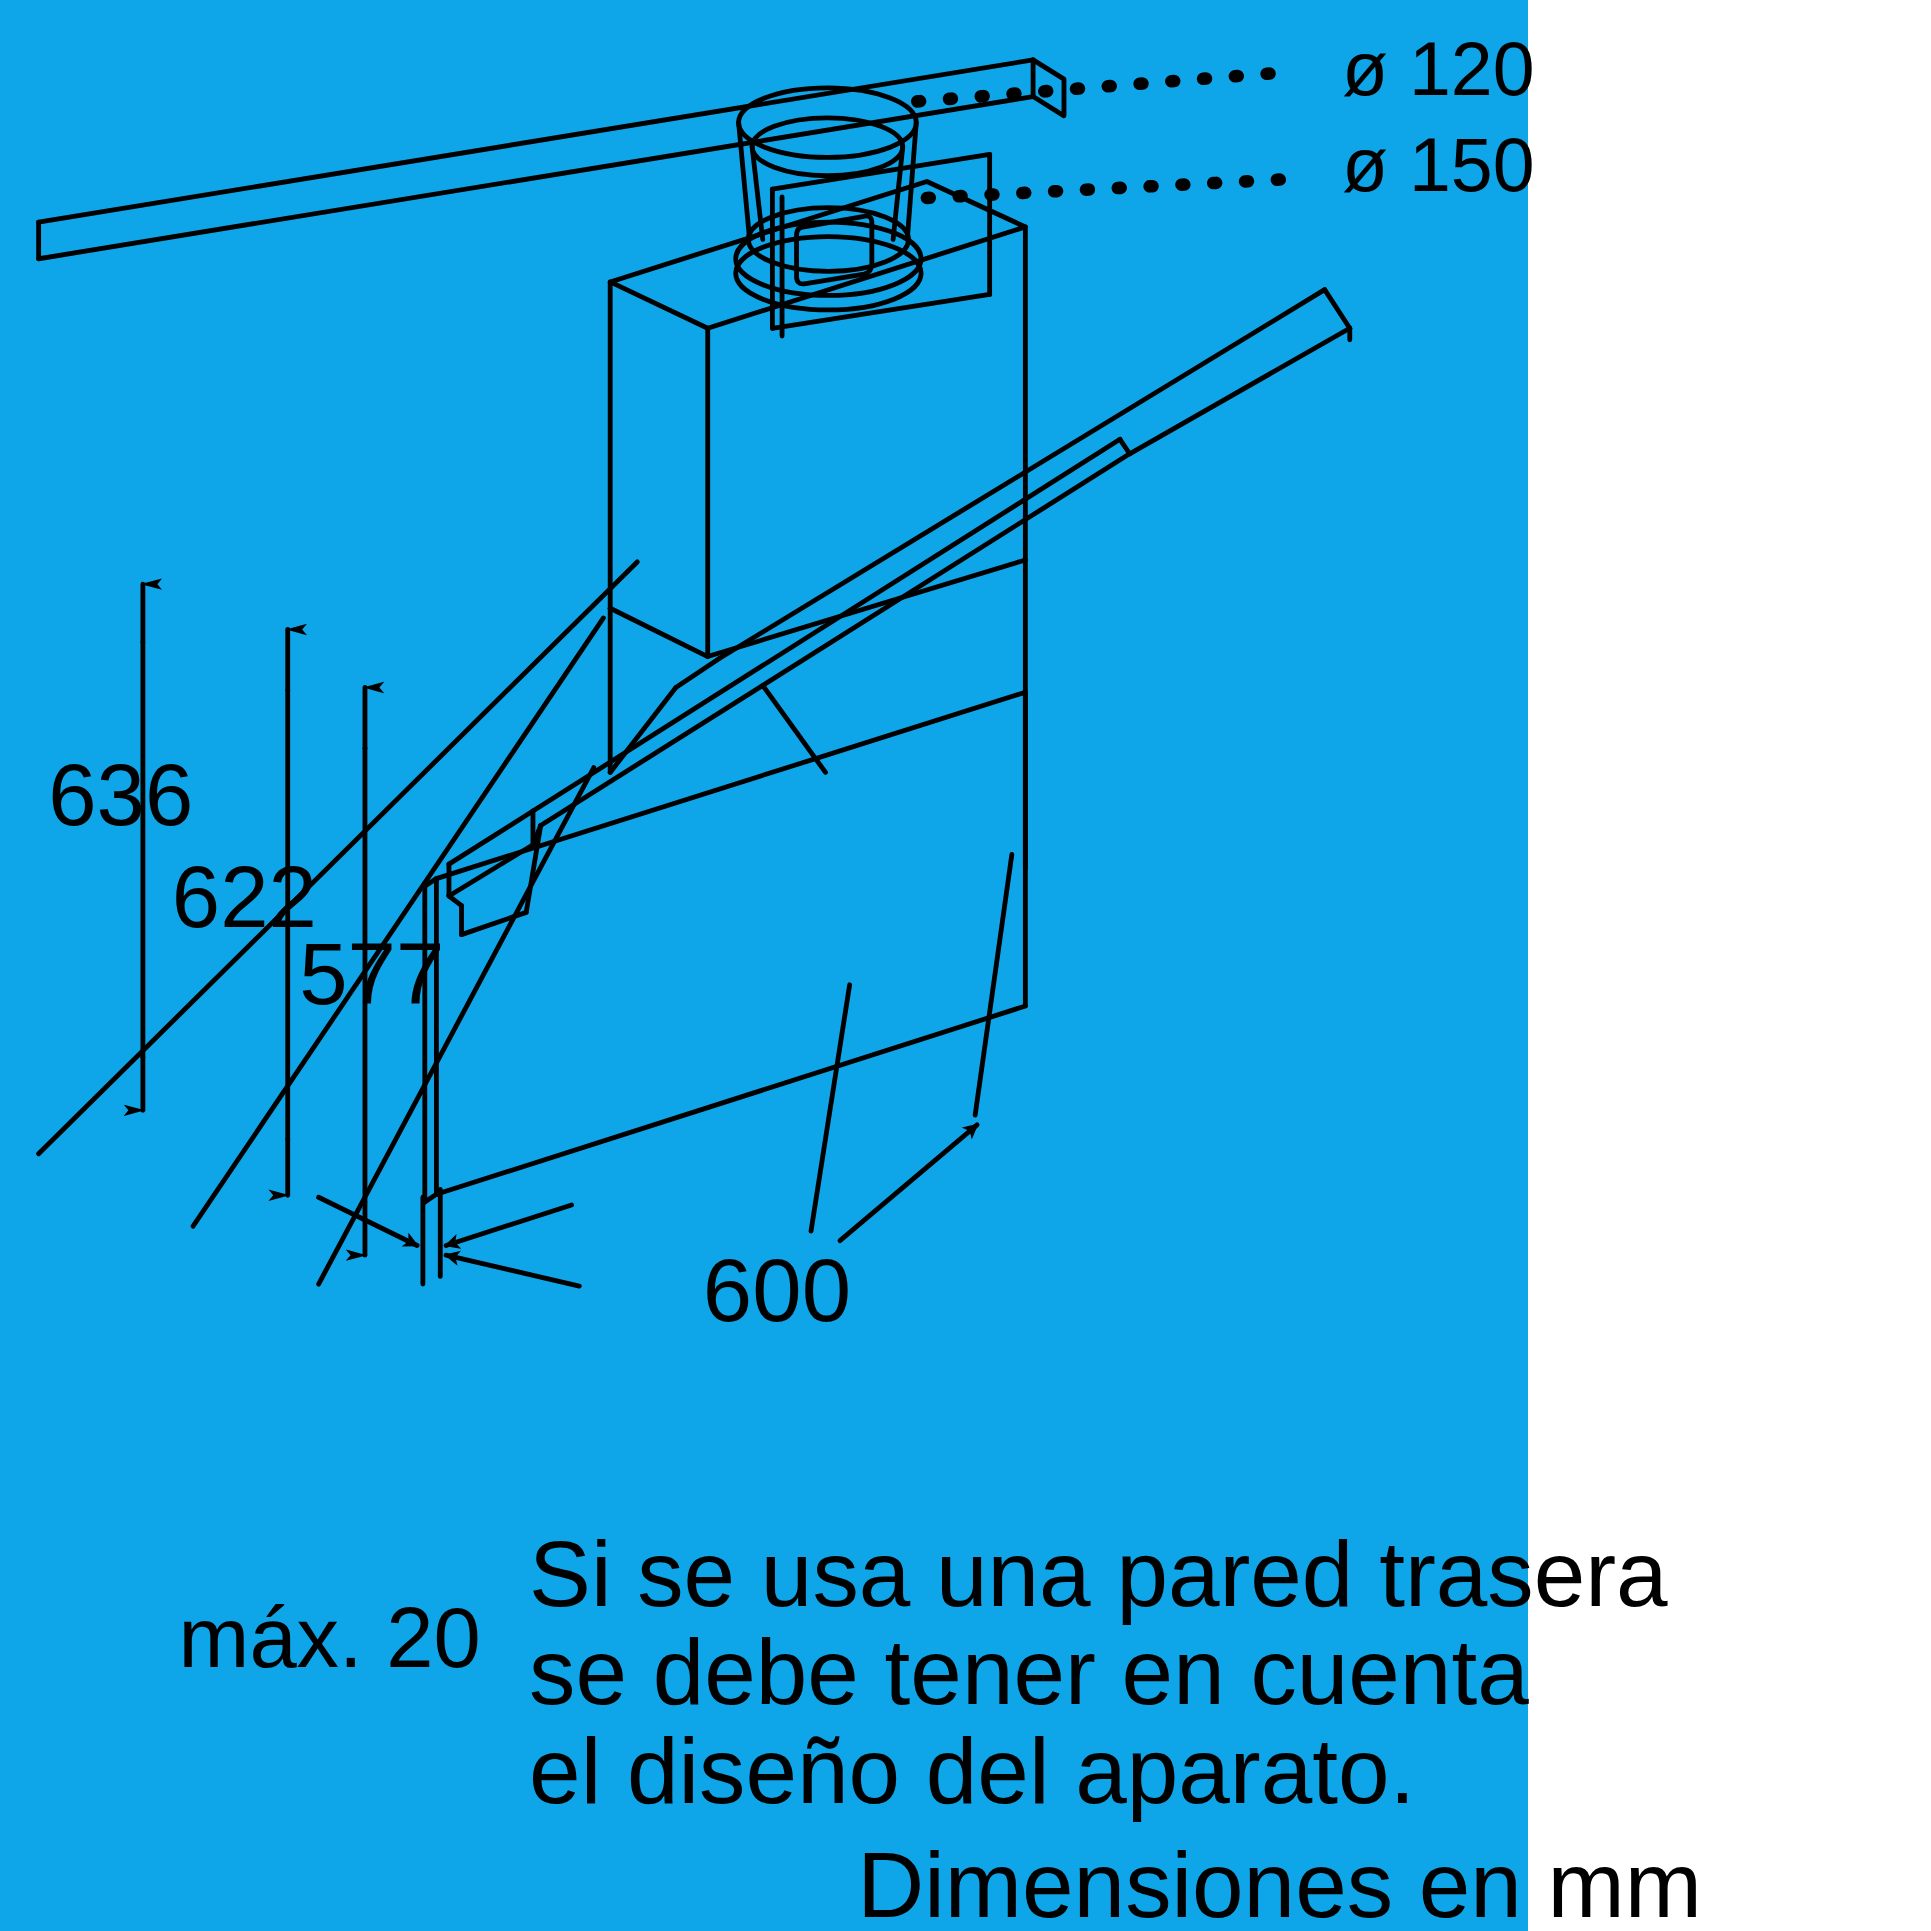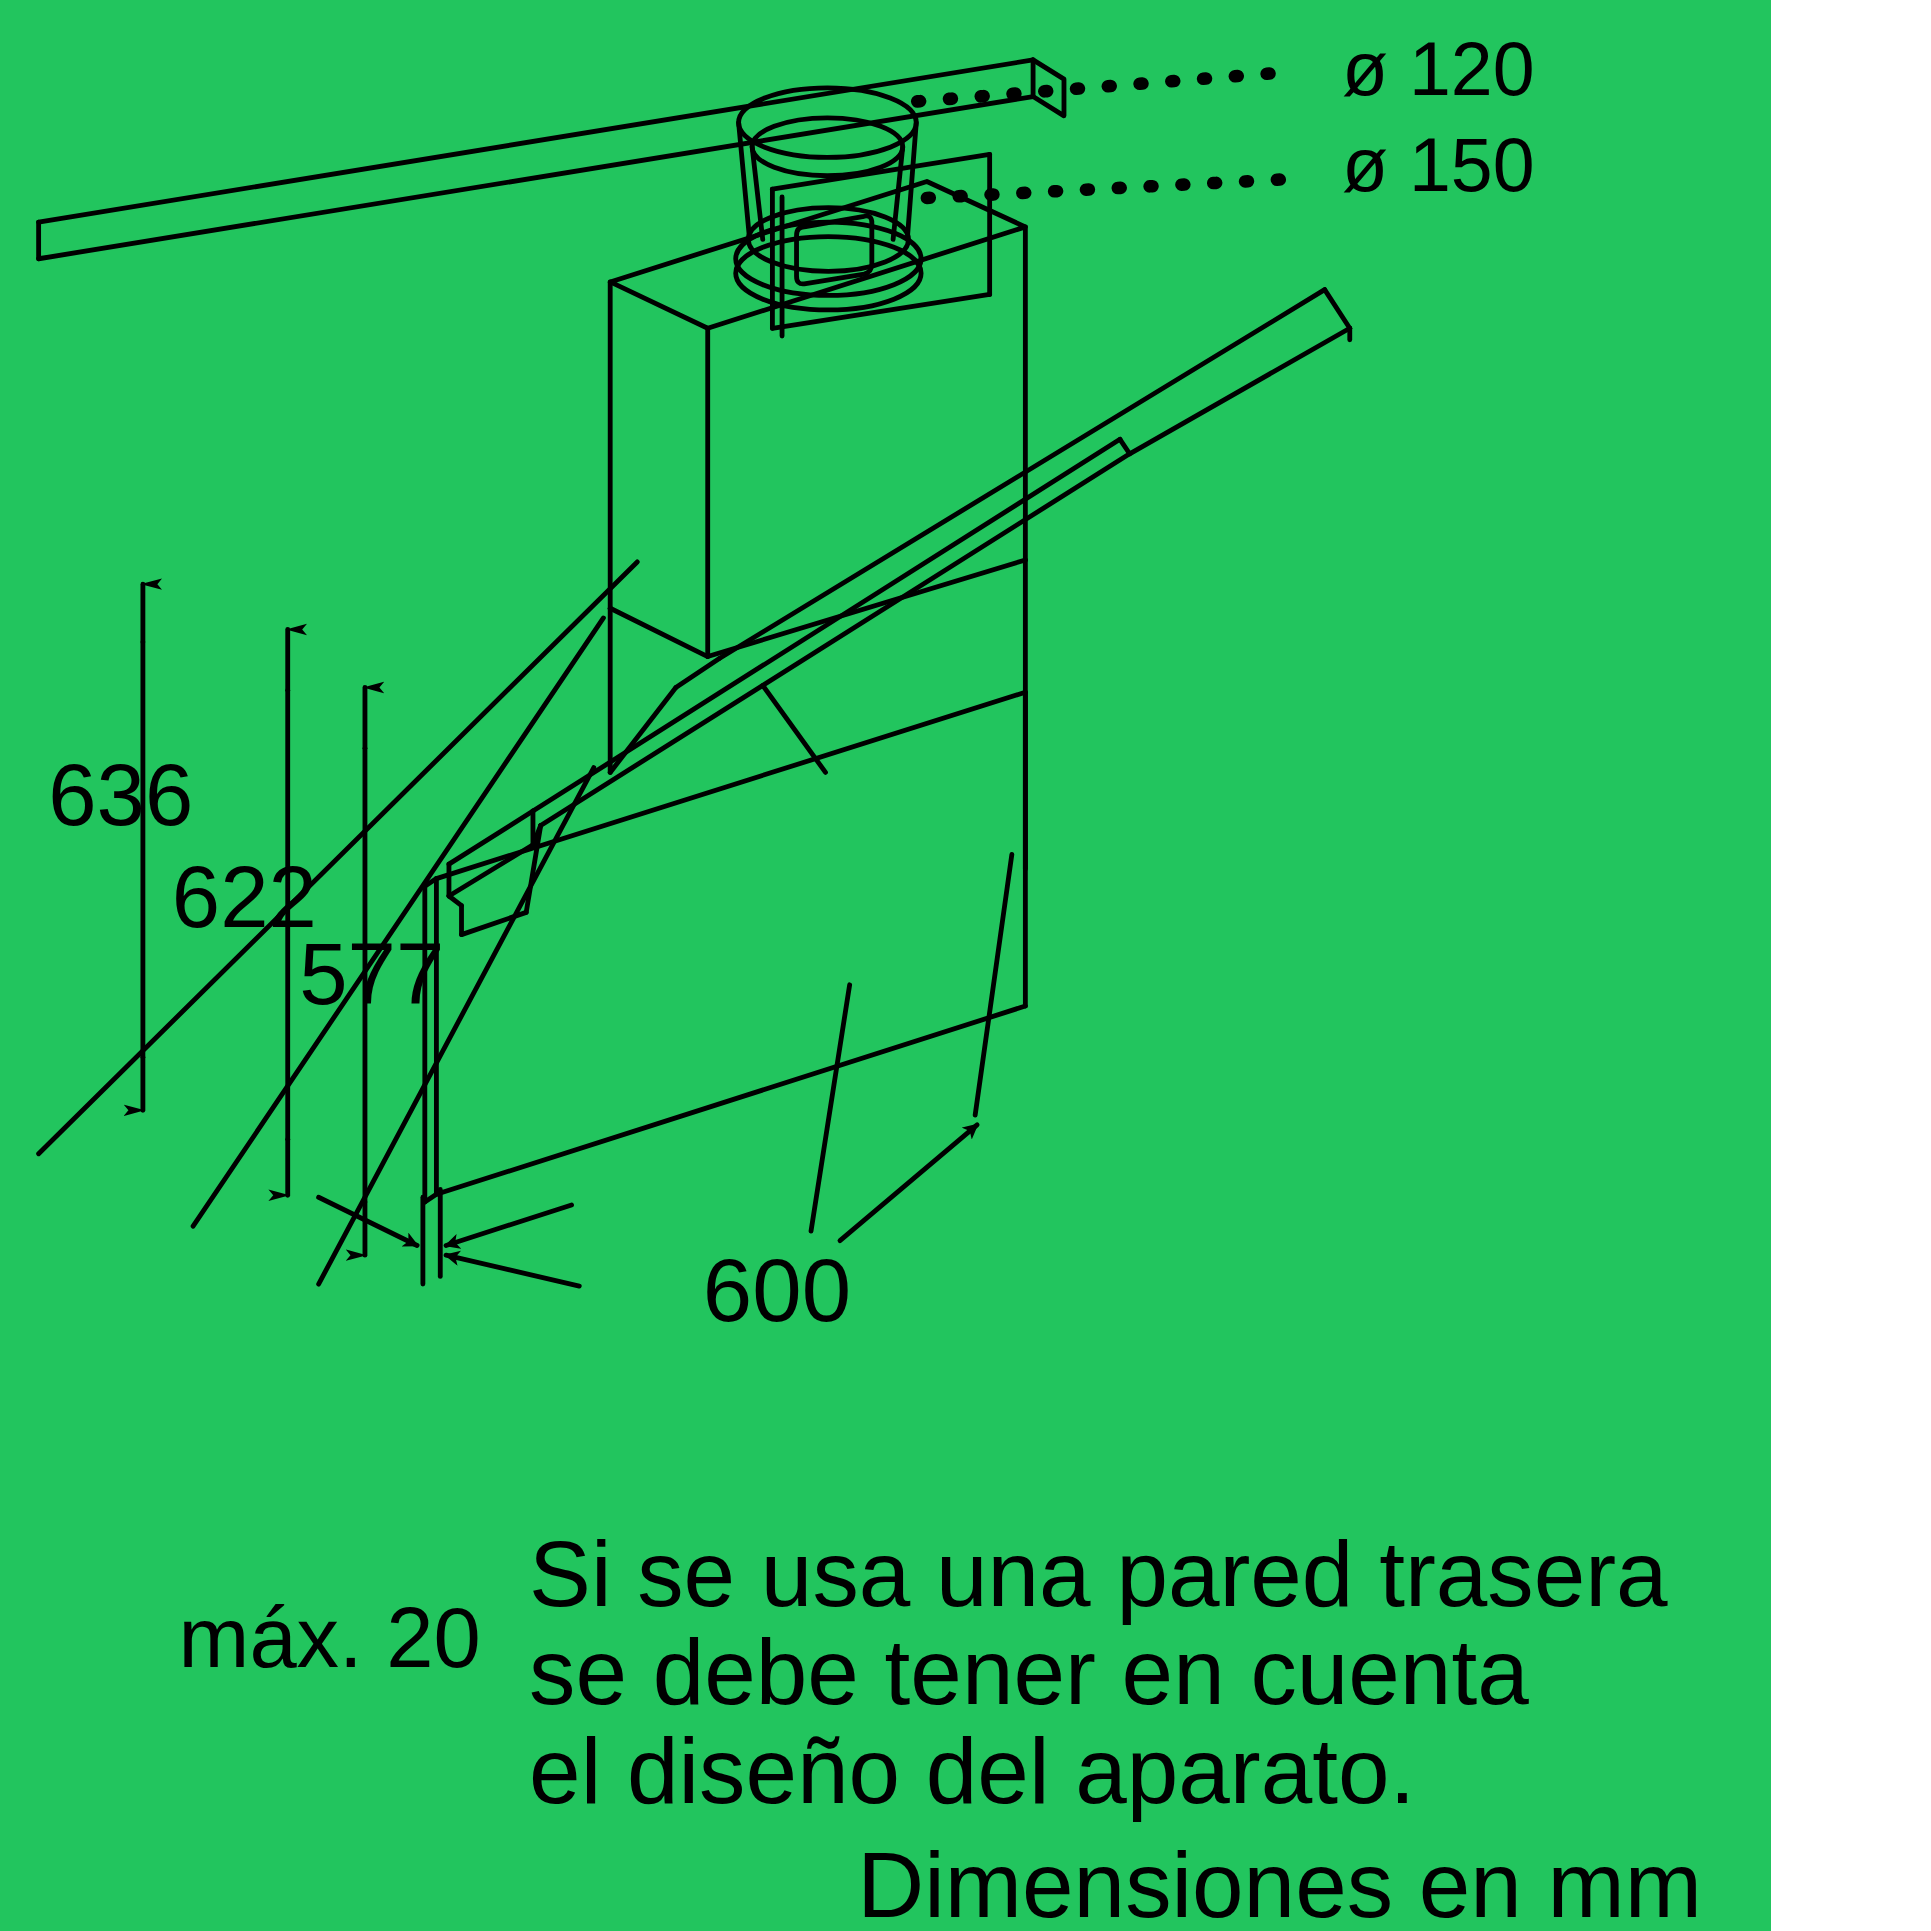--- a/index.html
+++ b/index.html
@@ -9,23 +9,23 @@
   }
   body {
     width: 1931px;
     height: 1931px;
     font-family: "Liberation Sans", sans-serif;
     color: #000000;
     overflow: hidden;
   }
   #drawing-root {
     position: relative;
-    width: 1771px;
+    width: 1528px;
     height: 1931px;
-    background: #22c55e;
+    background: #0ea5e9;
   }
   svg#technical-drawing {
     position: absolute;
     top: 0;
     left: 0;
     width: 1931px;
     height: 1931px;
     display: block;
   }
   .dim-text {

